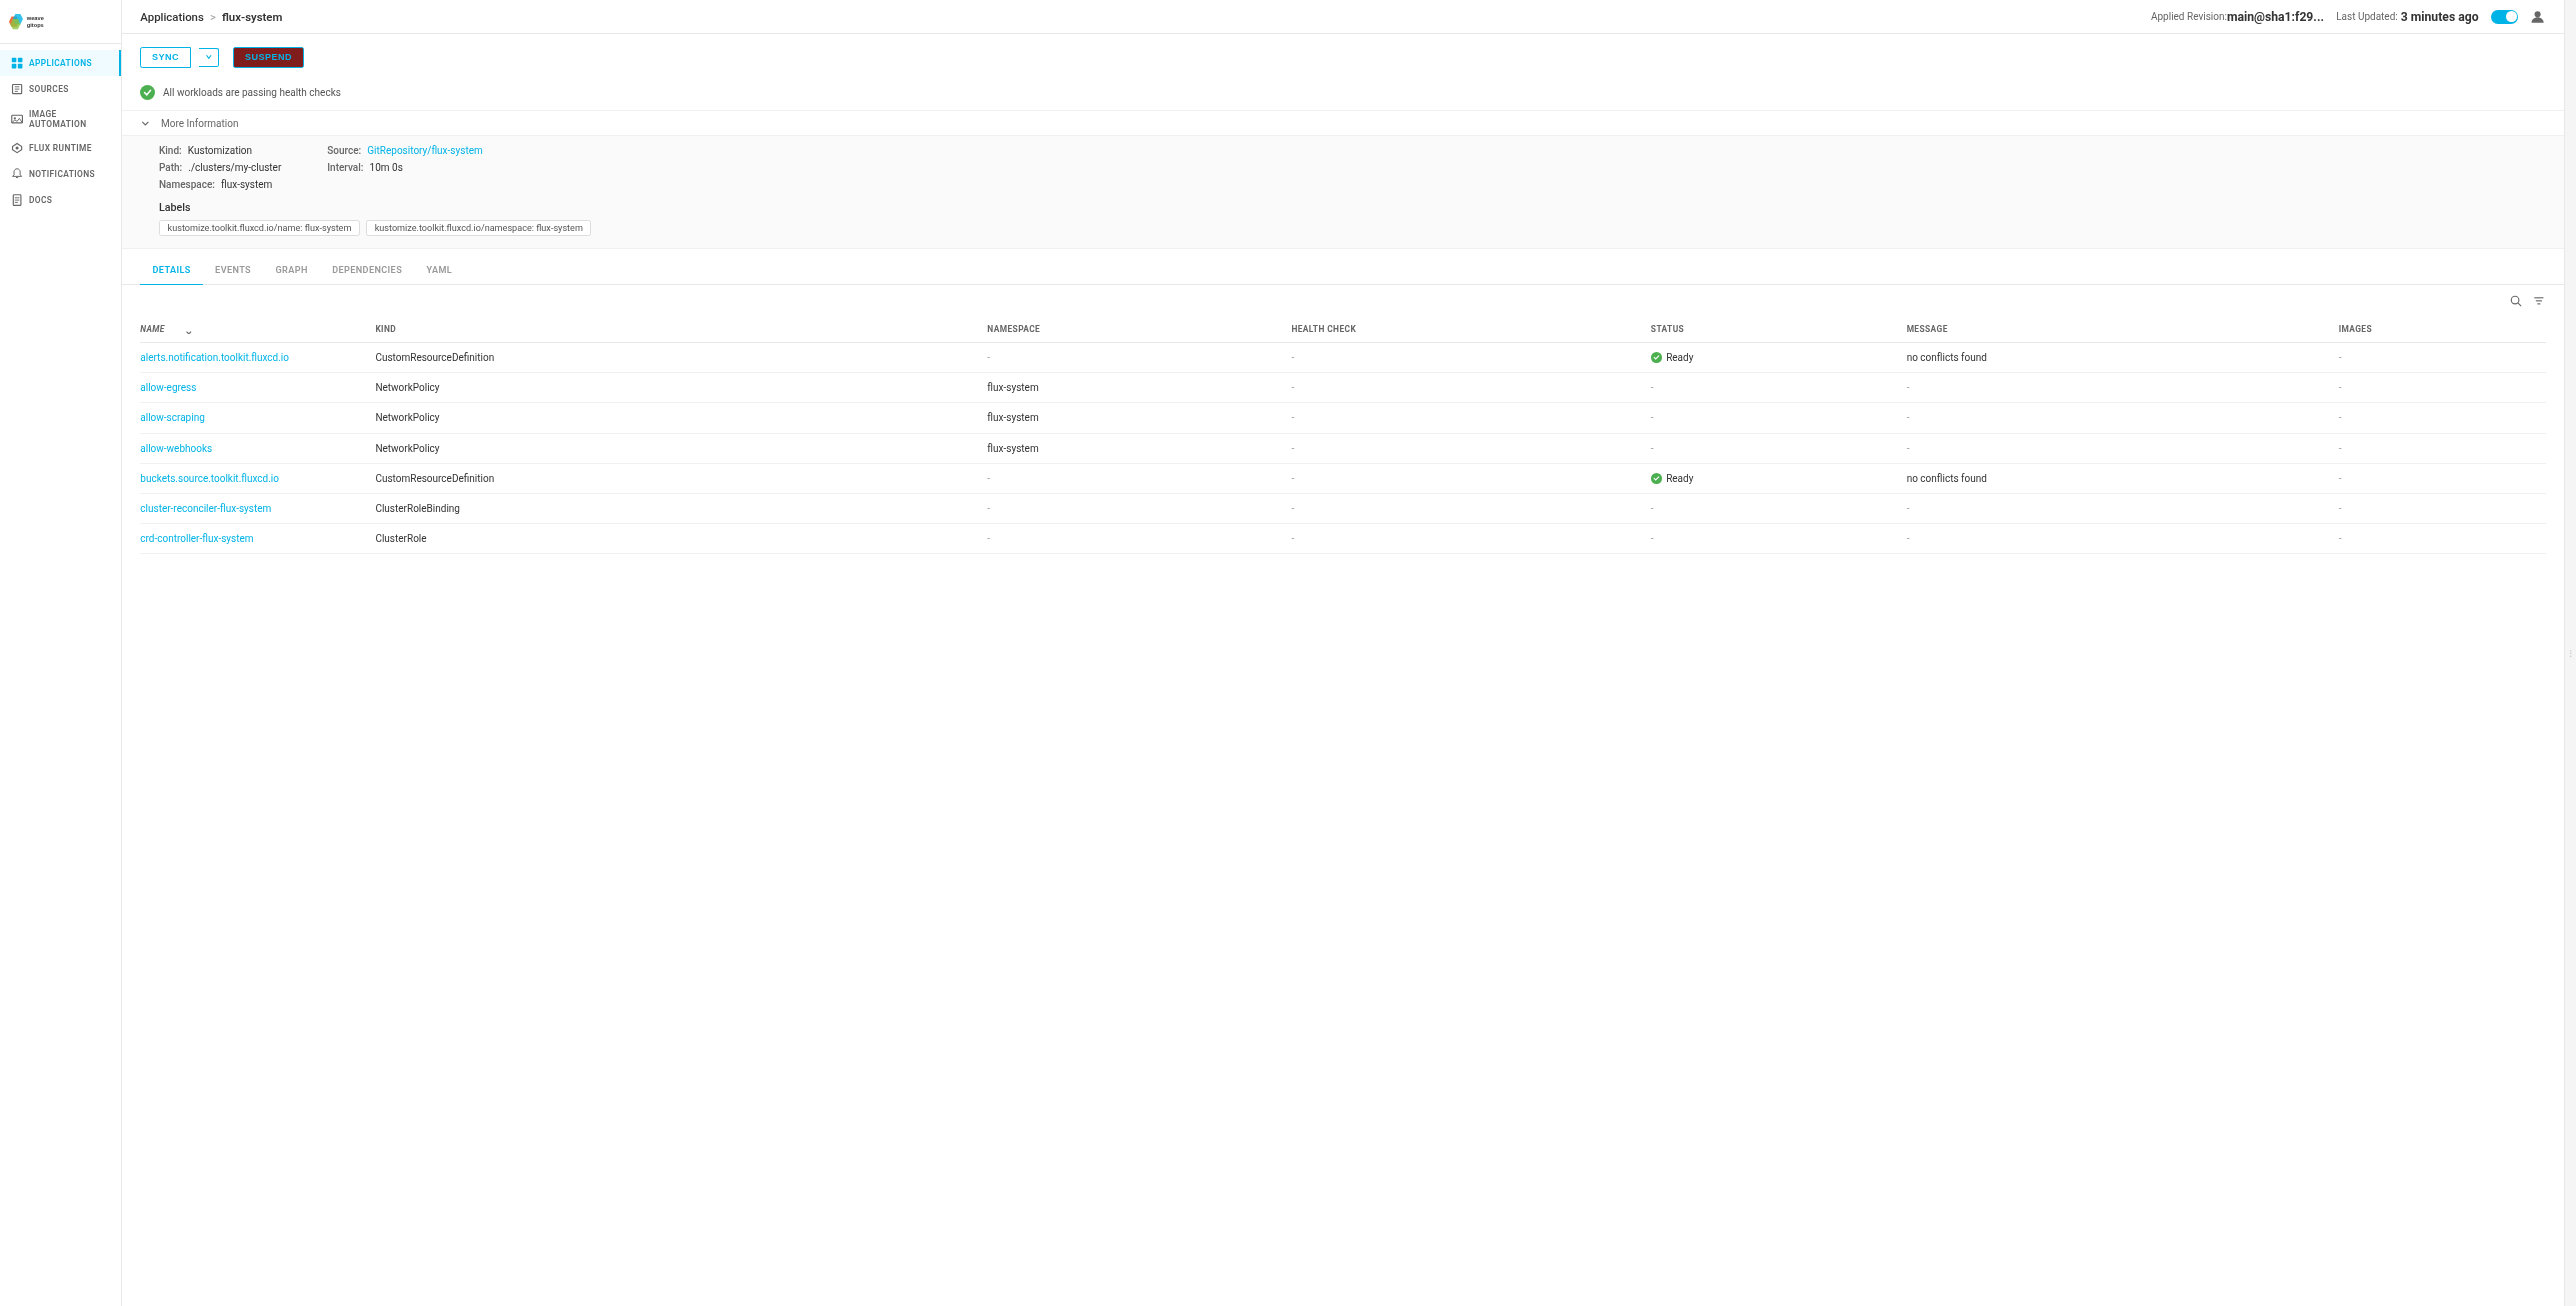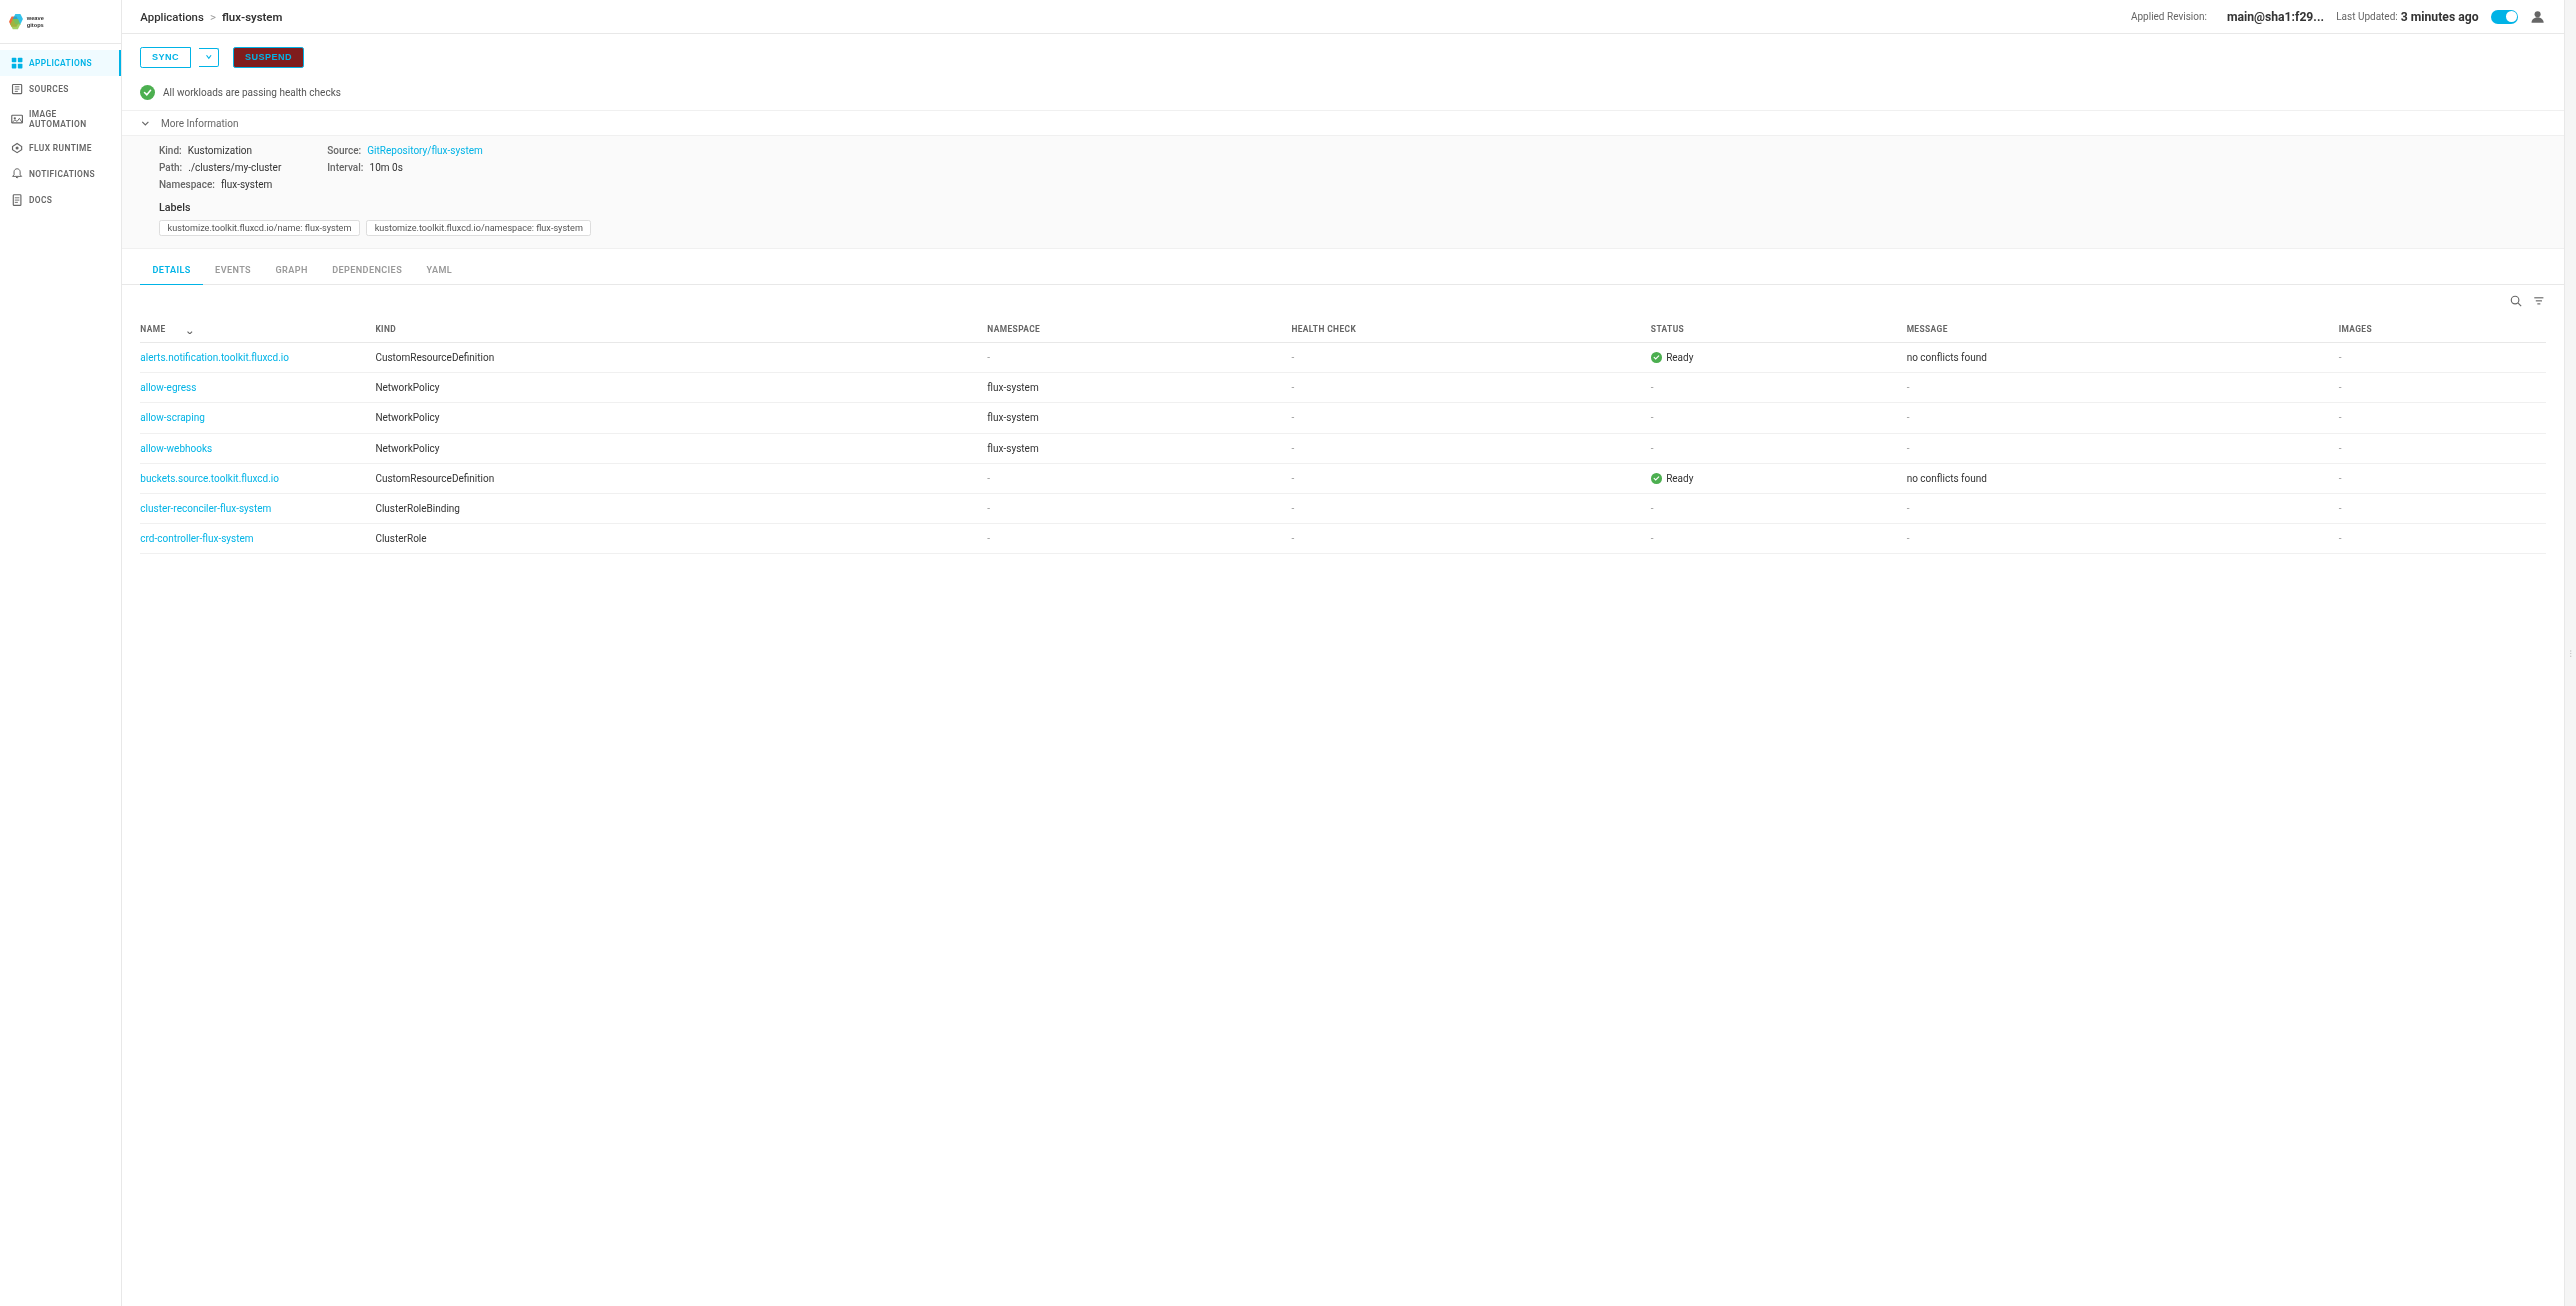--- a/index.html
+++ b/index.html
@@ -69,21 +69,21 @@
       justify-content: space-between;
       padding: 9.1px 18.3px;
       border-bottom: 0.8px solid #e8e8e8;
       background: #fff;
     }
     .header-left { display: flex; align-items: center; gap: 6.1px; font-size: 11.4px; }
     .breadcrumb-app { color: #333; font-weight: 500; }
     .breadcrumb-sep { color: #999; }
     .breadcrumb-current { color: #333; font-weight: 600; }
     .header-right { display: flex; align-items: center; gap: 12.2px; font-size: 10px; color: #666; }
-    .applied-revision { display: flex; align-items: center; gap: 20px; }
+    .applied-revision { display: flex; align-items: center; gap: 0; }
     .revision-value { font-weight: 700; font-size: 12.2px; color: #333; }
     .last-updated { display: flex; align-items: center; gap: 3px; }
     .last-updated-value { font-weight: 700; font-size: 12.2px; color: #333; }
 
     
     .content {
       flex: 1;
       overflow-y: auto;
       padding: 0;
     }
@@ -233,21 +233,21 @@
       font-size: 8.4px;
       font-weight: 700;
       letter-spacing: 0.4px;
       color: #666;
       text-transform: uppercase;
       padding: 7.6px 6.1px;
       border-bottom: 0.8px solid #e8e8e8;
       white-space: nowrap;
     }
     thead th:first-child { padding-left: 0; }
-    .th-name { display: flex; align-items: flex-end; gap: 20px; cursor: pointer; }
+    .th-name { display: flex; align-items: flex-end; gap: 20px; cursor: pointer; font-style: italic; }
     tbody tr { border-bottom: 0.8px solid #f0f0f0; }
     tbody td { padding: 9.1px 6.1px; color: #333; vertical-align: middle; }
     tbody td:first-child { padding-left: 0; }
     .td-link { color: #00b3e6; text-decoration: none; cursor: pointer; }
     .td-dash { color: #999; }
     .status-ready {
       display: flex;
       align-items: center;
       gap: 4.6px;
       color: #333;

